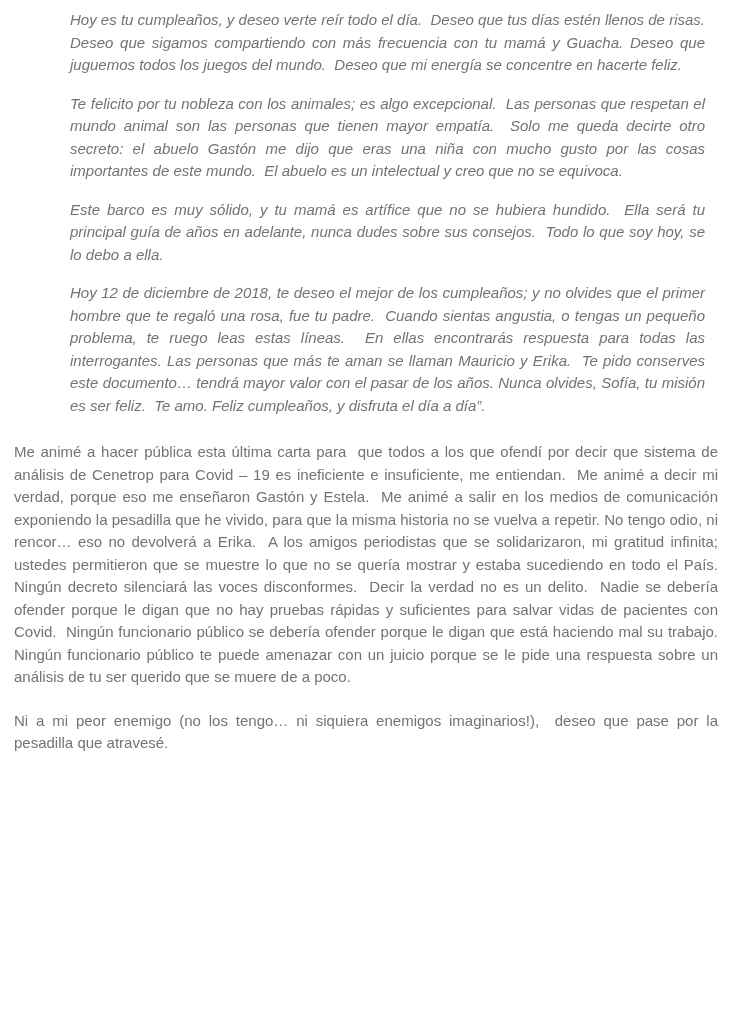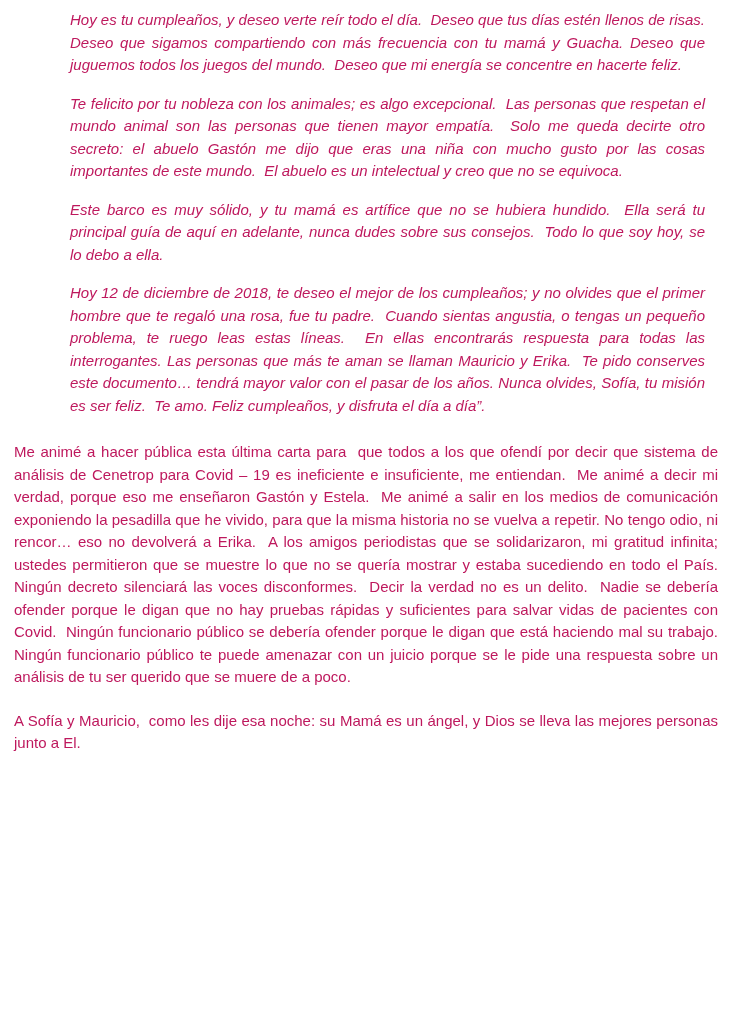--- a/index.html
+++ b/index.html
@@ -8,21 +8,21 @@
     background: #ffffff;
   }
   .page {
     position: relative;
     width: 732px;
     min-height: 1024px;
     box-sizing: border-box;
     background: #ffffff;
     padding: 9px 14px 40px 14px;
     font-family: "Liberation Sans", sans-serif;
-    color: #be185d;
+    color: #737373;
   }
   .page p {
     margin: 0 0 15px 0;
     font-size: 15px;
     line-height: 22.5px;
     text-align: justify;
     white-space: pre-wrap;       
   }
   .quote-block p {
     font-style: italic;
@@ -38,22 +38,22 @@
   }
 </style>
 </head>
 <body>
 
 <div class="page">
 
   <section class="quote-block">
     <p>Hoy es tu cumpleaños, y deseo verte reír todo el día.  Deseo que tus días estén llenos de risas. Deseo que sigamos compartiendo con más frecuencia con tu mamá y Guacha. Deseo que juguemos todos los juegos del mundo.  Deseo que mi energía se concentre en hacerte feliz.</p>
     <p>Te felicito por tu nobleza con los animales; es algo excepcional.  Las personas que respetan el mundo animal son las personas que tienen mayor empatía.  Solo me queda decirte otro secreto: el abuelo Gastón me dijo que eras una niña con mucho gusto por las cosas importantes de este mundo.  El abuelo es un intelectual y creo que no se equivoca.</p>
-    <p>Este barco es muy sólido, y tu mamá es artífice que no se hubiera hundido.  Ella será tu principal guía de aquí en adelante, nunca dudes sobre sus consejos.  Todo lo que soy hoy, se lo debo a ella.</p>
+    <p>Este barco es muy sólido, y tu mamá es artífice que no se hubiera hundido.  Ella será tu principal guía de años en adelante, nunca dudes sobre sus consejos.  Todo lo que soy hoy, se lo debo a ella.</p>
     <p>Hoy 12 de diciembre de 2018, te deseo el mejor de los cumpleaños; y no olvides que el primer hombre que te regaló una rosa, fue tu padre.  Cuando sientas angustia, o tengas un pequeño problema, te ruego leas estas líneas.  En ellas encontrarás respuesta para todas las interrogantes. Las personas que más te aman se llaman Mauricio y Erika.  Te pido conserves este documento… tendrá mayor valor con el pasar de los años. Nunca olvides, Sofía, tu misión es ser feliz.  Te amo. Feliz cumpleaños, y disfruta el día a día”.</p>
   </section>
 
   <section class="body-block">
     <p>Me animé a hacer pública esta última carta para  que todos a los que ofendí por decir que sistema de análisis de Cenetrop para Covid – 19 es ineficiente e insuficiente, me entiendan.  Me animé a decir mi verdad, porque eso me enseñaron Gastón y Estela.  Me animé a salir en los medios de comunicación exponiendo la pesadilla que he vivido, para que la misma historia no se vuelva a repetir. No tengo odio, ni rencor… eso no devolverá a Erika.  A los amigos periodistas que se solidarizaron, mi gratitud infinita; ustedes permitieron que se muestre lo que no se quería mostrar y estaba sucediendo en todo el País.  Ningún decreto silenciará las voces disconformes.  Decir la verdad no es un delito.  Nadie se debería ofender porque le digan que no hay pruebas rápidas y suficientes para salvar vidas de pacientes con Covid.  Ningún funcionario público se debería ofender porque le digan que está haciendo mal su trabajo.  Ningún funcionario público te puede amenazar con un juicio porque se le pide una respuesta sobre un análisis de tu ser querido que se muere de a poco.</p>
-    <p>A Sofía y Mauricio,  como les dije esa noche: su Mamá es un ángel, y Dios se lleva las mejores personas junto a El.</p>
+    <p>Ni a mi peor enemigo (no los tengo… ni siquiera enemigos imaginarios!),  deseo que pase por la pesadilla que atravesé.</p>
   </section>
 
 </div>
 
 </body></html>

